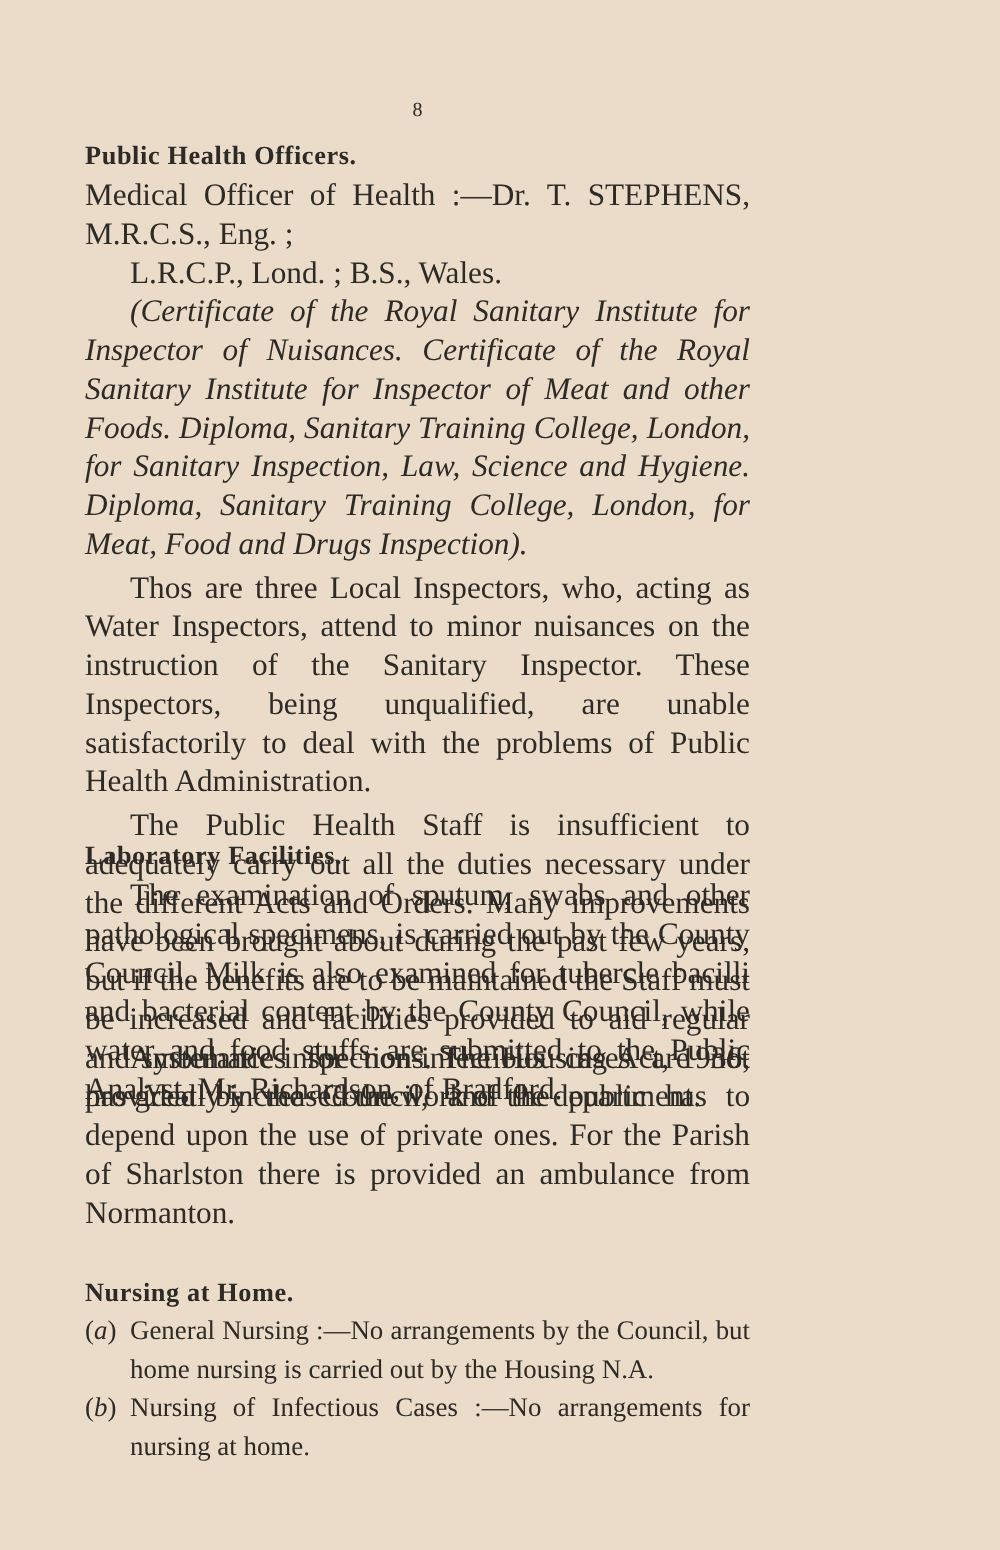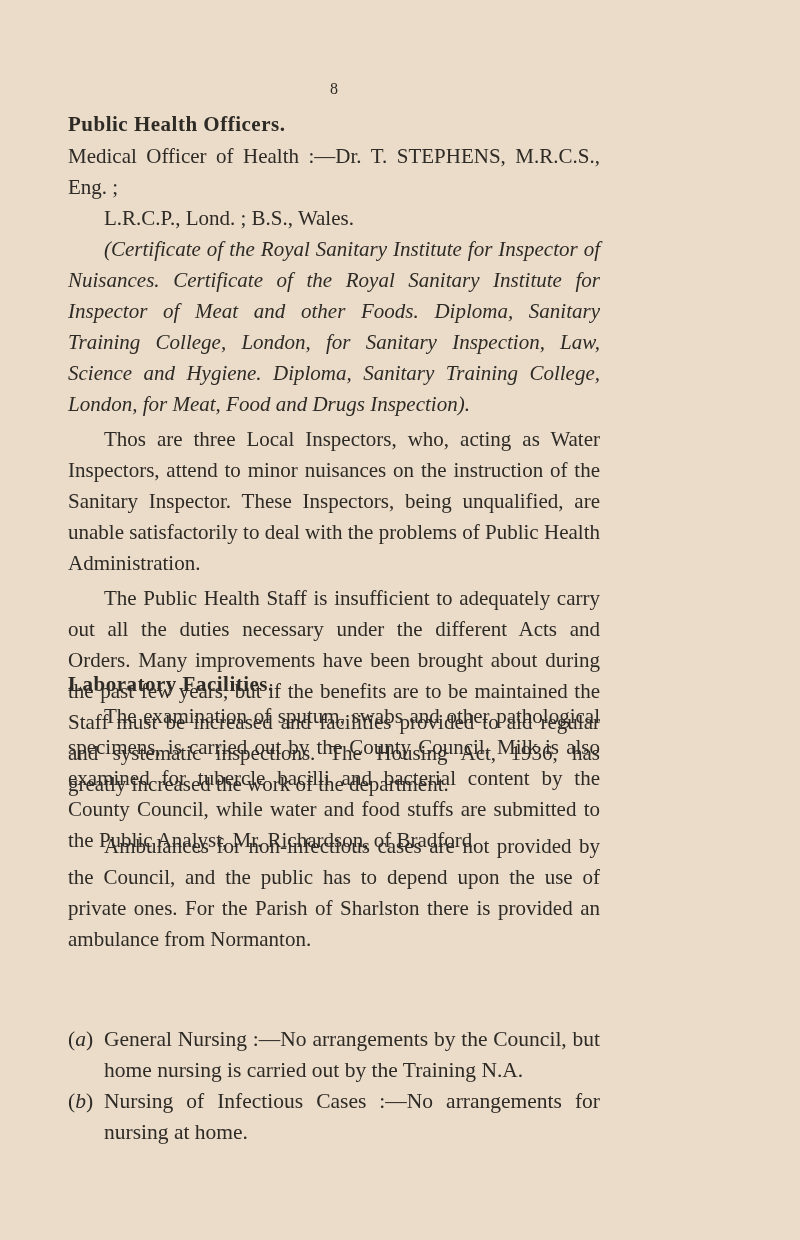--- a/index.html
+++ b/index.html
@@ -24,21 +24,21 @@
   }
   .heading {
     text-align: left;
     font-weight: bold;
     font-size: 21px;
     letter-spacing: 0.5px;
     margin: 0;
   }
   p {
     margin: 0;
-    font-size: 21px;
+    font-size: 25px;
     line-height: 31px;
     text-align: justify;
     text-align-last: left;
   }
   .indent { text-indent: 36px; }
   .italic { font-style: italic; }
   .list-item {
     display: flex;
     font-size: 21.5px;
     line-height: 31px;
@@ -64,22 +64,23 @@
   <div style="position:absolute; top:672px; left:0; width:532px;">
     <h2 class="heading">Laboratory Facilities.</h2>
     <p class="indent" style="margin-top:4px;">The examination of sputum, swabs and other pathological specimens, is carried out by the County Council.  Milk is also examined for tubercle bacilli and bacterial content by the County Council, while water and food stuffs are submitted to the Public Analyst, Mr. Richardson, of Bradford.</p>
   </div>
 
   <div style="position:absolute; top:827px; left:0; width:532px;">
     <p class="indent" style="margin-top:4px;">Ambulances for non-infectious cases are not provided by the Council, and the public has to depend upon the use of private ones. For the Parish of Sharlston there is provided an ambulance from Normanton.</p>
   </div>
 
   <div style="position:absolute; top:1022px; left:0; width:532px;">
+    <h2 class="heading">Nursing at Home.</h2>
     <div class="list-item" style="margin-top:2px;">
       <span class="marker">(<i>a</i>)</span>
-      <span class="item-body">General Nursing :—No arrangements by the Council, but home nursing is carried out by the Training N.A.</span>
+      <span class="item-body">General Nursing :—No arrangements by the Council, but home nursing is carried out by the Housing N.A.</span>
     </div>
     <div class="list-item">
       <span class="marker">(<i>b</i>)</span>
       <span class="item-body">Nursing of Infectious Cases :—No arrangements for nursing at home.</span>
     </div>
   </div>
 </div>
 
 </body></html>

